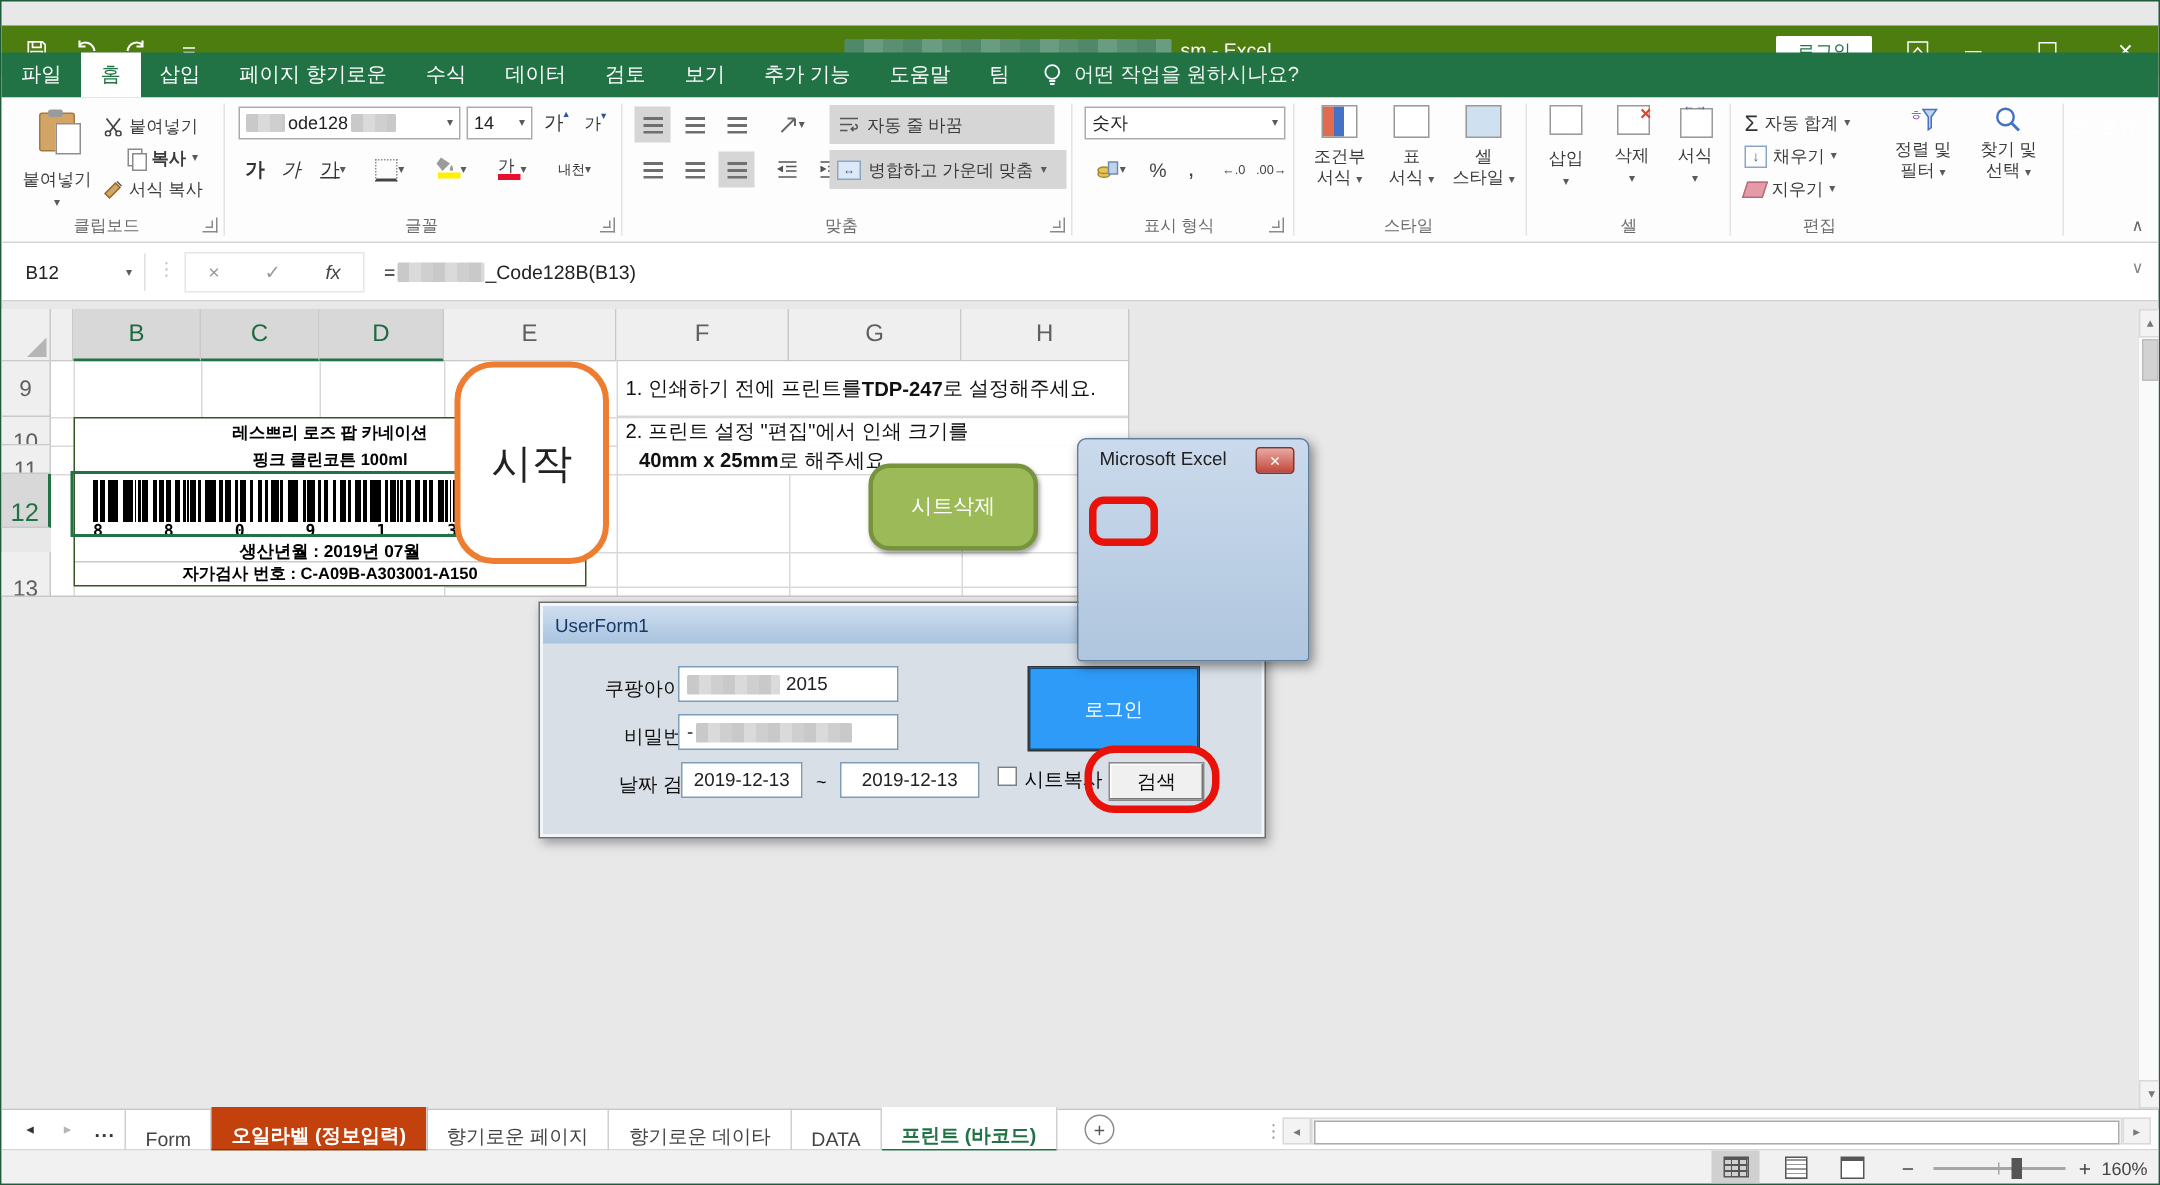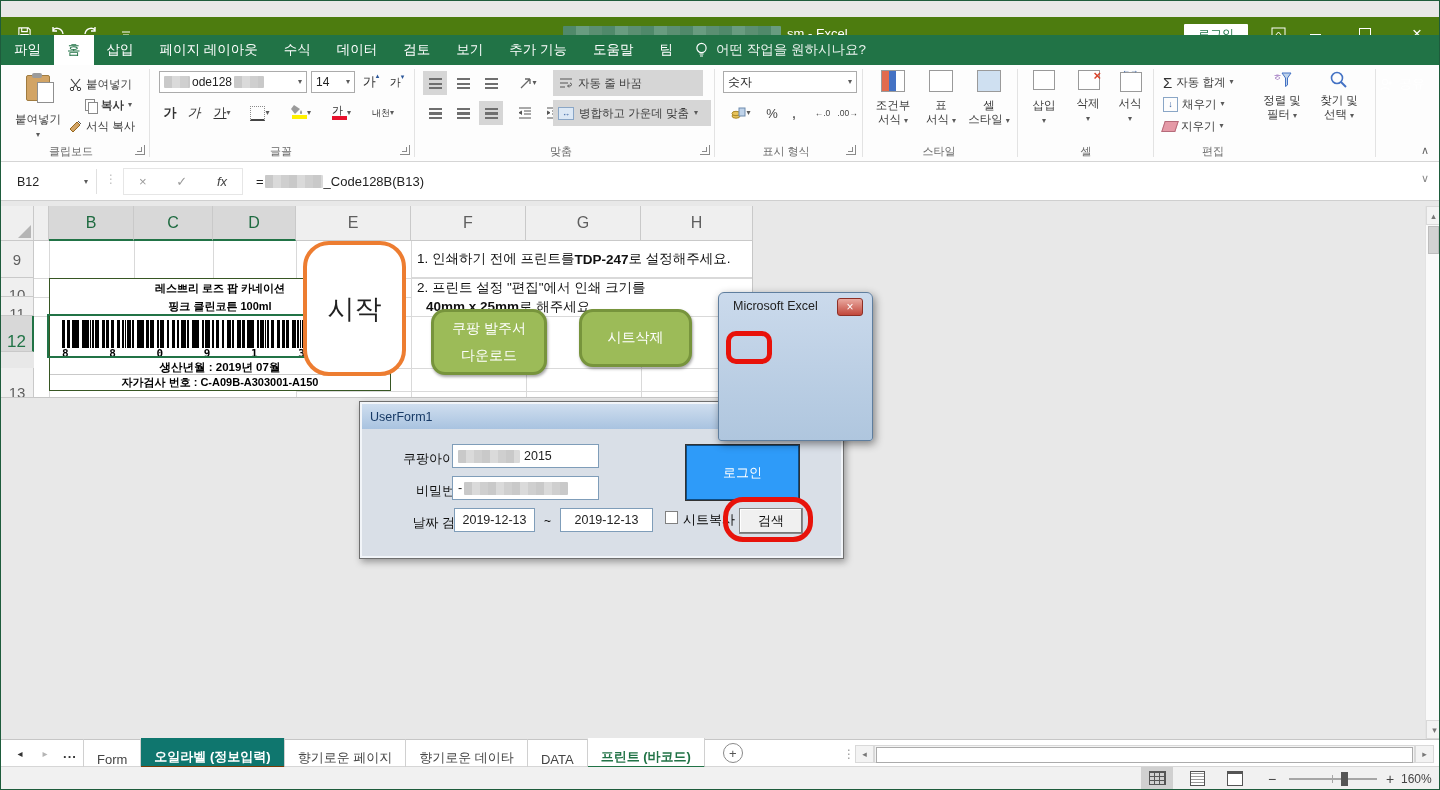--- a/index.html
+++ b/index.html
@@ -86,21 +86,21 @@
   .uform-title{left:2px;top:2px;width:481px;height:25px;background:linear-gradient(180deg,#CFDEEF,#A9C3E0);
                color:#173A66;font-size:12.5px;display:flex;align-items:center;padding-left:8px;}
   .ulabel{font-size:13px;color:#111;text-align:right;}
   .utext{background:#fff;border:1px solid #7F9DB9;font-size:12.5px;color:#222;display:flex;align-items:center;padding:0 5px;}
   .ubtn-login{background:#2E9BF9;border:1px solid #0F4C82;outline:1px solid #333;color:#fff;font-size:13px;}
   .ubtn{background:#F0F0F0;border:1px solid #888;box-shadow:inset -1px -1px 0 #777, inset 1px 1px 0 #fff;font-size:13px;color:#111;}
 
   
   .tabsrow{left:0;top:738px;width:100%;height:28px;background:#fff;border-top:1px solid #C6C6C6;border-bottom:1px solid #D6D6D6;}
   .stab{height:28px;padding:0 13px;font-size:13px;color:#444;display:flex;align-items:flex-end;border-right:1px solid #D0D0D0;}
-  .stab.brown{background:#0f766e;color:#fff;font-weight:bold;border-bottom:3px solid #7B3A06;}
+  .stab.brown{background:#c2410c;color:#fff;font-weight:bold;border-bottom:3px solid #7B3A06;}
   .stab.active{background:#fff;color:#217346;font-weight:bold;border-bottom:2px solid #217346;}
   .scroll-btn{background:#F3F3F3;border:1px solid #D9D9D9;color:#777;font-size:9px;}
 
   
   .statusbar{left:0;top:766px;width:100%;height:24px;background:#F1F1F1;border-bottom:2px solid #1E5C3C;}
   .viewbox{width:32px;height:22px;}
   .viewbox.sel{background:#D0D0D0;}
 </style>
 </head>
 <body>
@@ -154,21 +154,21 @@
     <div class="rtab">
         <span>파일</span>
       </div>
     <div class="rtab active">
         <span>홈</span>
       </div>
     <div class="rtab">
         <span>삽입</span>
       </div>
     <div class="rtab">
-        <span>페이지 레이아웃</span>
+        <span>페이지 향기로운</span>
       </div>
     <div class="rtab">
         <span>수식</span>
       </div>
     <div class="rtab">
         <span>데이터</span>
       </div>
     <div class="rtab">
         <span>검토</span>
       </div>
@@ -541,24 +541,20 @@
           <span>로 설정해주세요.</span>
       </div>
       <div class="abs cellline" style="left:378px;top:38px;width:340px;height:18px;padding-left:5px;border-bottom:none;">
         <span>2. 프린트 설정 "편집"에서 인쇄 크기를</span>
       </div>
       <div class="abs cellline" style="left:378px;top:56px;width:340px;height:19px;padding-left:14px;border-bottom:none;">
         <b>40mm x 25mm</b>
           <span>로 해주세요.</span>
       </div>
 
-      <div class="abs greenbtn" style="left:397px;top:68px;width:116px;height:66px;line-height:1.9;">
-        <span>쿠팡 발주서</span>
-        <span>다운로드</span>
-      </div>
       <div class="abs greenbtn" style="left:545px;top:68px;width:113px;height:58px;">
         <span>시트삭제</span>
       </div>
     </div>
 
     <div class="abs" style="left:1424px;top:5px;width:16px;height:533px;background:#FAFAFA;border-left:1px solid #E3E3E3;">
       <div class="ctr scroll-btn" style="height:17px;">
           <span>▴</span>
         </div>
       <div style="margin:1px 2px;height:26px;background:#D2D2D2;border:1px solid #BDBDBD;"></div>

